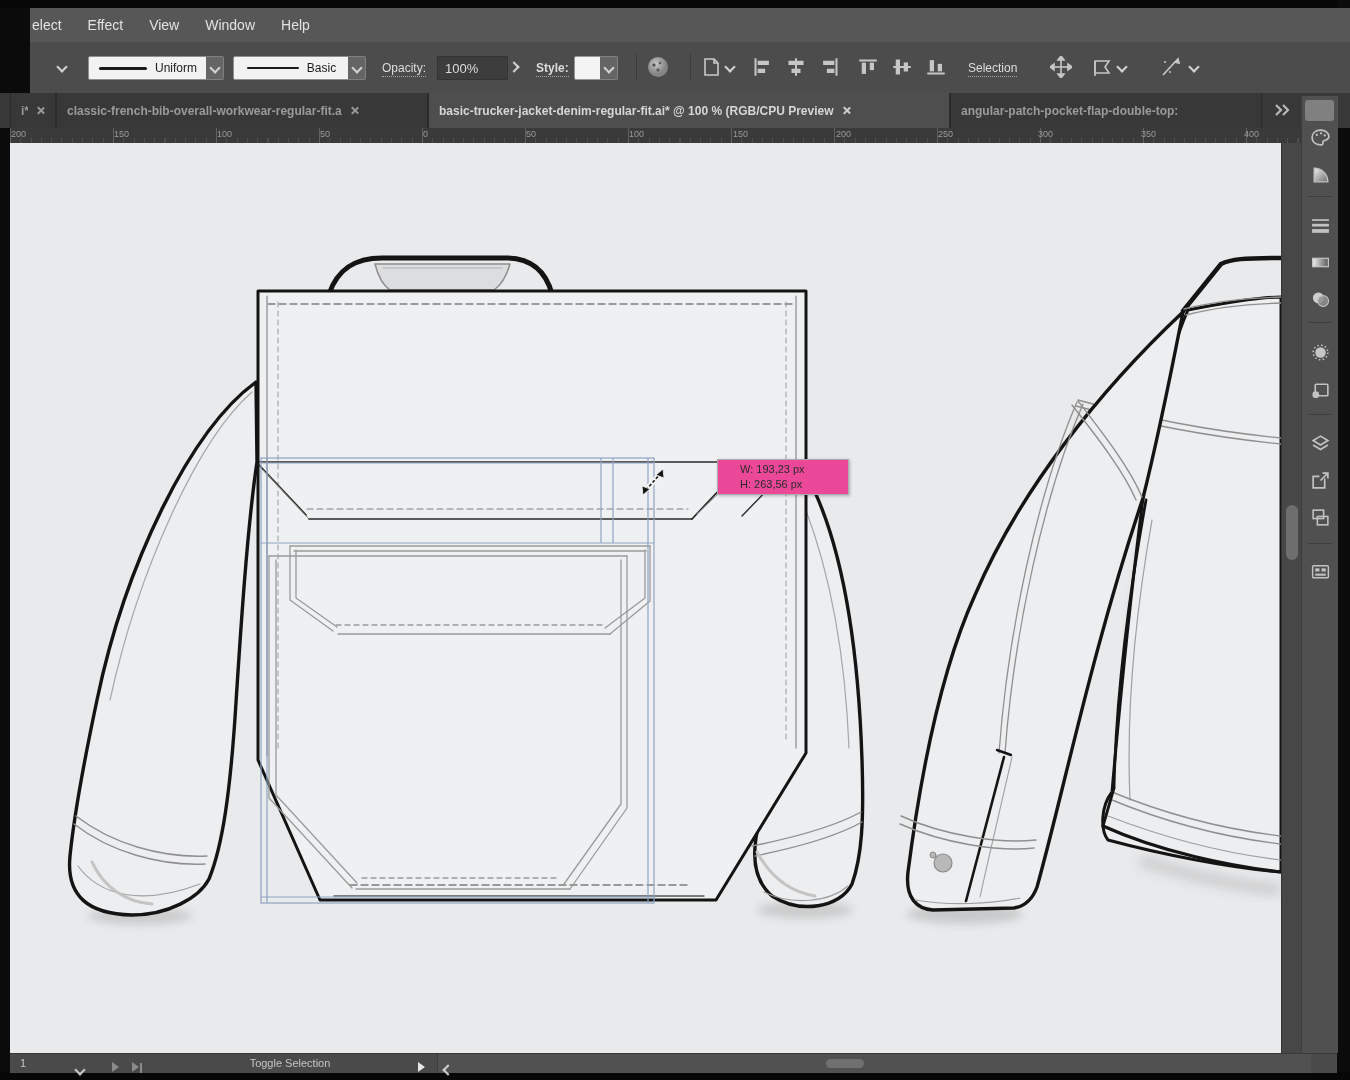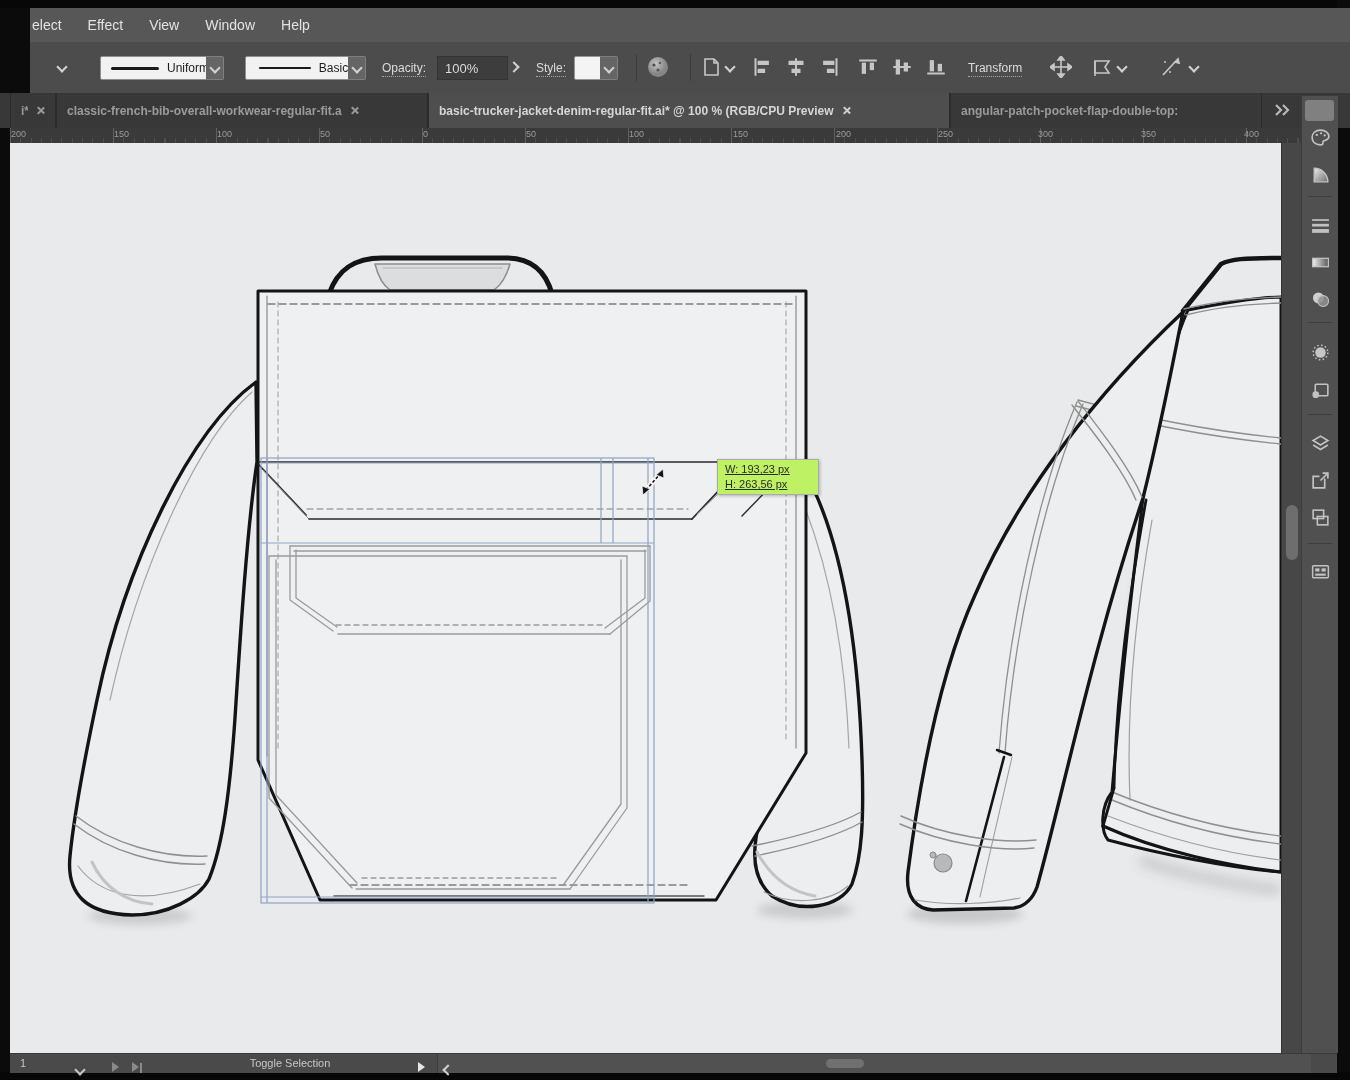--- a/index.html
+++ b/index.html
@@ -9,21 +9,21 @@
   #menubar{top:8px;left:0;width:1350px;height:34px;background:#575757;}
   #menubar .patch{left:0;top:0;width:30px;height:34px;background:#0b0b0b;}
   #menubar .items{left:32px;top:0;height:34px;display:flex;align-items:center;gap:26px;}
   .menu-item{font-size:14px;color:#e2e2e2;}
   
   #optionsbar{top:42px;left:0;width:1350px;height:51px;background:#4c4c4c;border-bottom:1px solid #333;}
   #optionsbar .patch{left:0;top:0;width:30px;height:51px;background:#0b0b0b;}
   .chev{display:inline-block;width:6px;height:6px;border-right:2px solid #d2d2d2;border-bottom:2px solid #d2d2d2;transform:rotate(45deg);}
   .chev.right{transform:rotate(-45deg);}
   .opt{top:14px;height:22px;display:flex;align-items:center;}
-  .combo{background:#f2f2f2;border:1px solid #8f8f8f;border-radius:2px;display:flex;align-items:center;justify-content:center;gap:8px;margin-left:12px;}
+  .combo{background:#f2f2f2;border:1px solid #8f8f8f;border-radius:2px;display:flex;align-items:center;justify-content:center;gap:8px;}
   .combo .line{background:#1b1b1b;border-radius:2px;}
   .combo .lbl{font-size:12px;color:#1c1c1c;}
   .dropbtn{background:#656565;border:1px solid #808080;border-left:none;border-radius:0 2px 2px 0;display:flex;align-items:center;justify-content:center;}
   .optlabel{font-size:12px;color:#dcdcdc;border-bottom:1px dotted #a5a5a5;padding-bottom:1px;}
   .darkval{background:#3d3d3d;border:1px solid #343434;color:#dcdcdc;font-size:13px;display:flex;align-items:center;padding-left:7px;}
   .sep{top:12px;width:1px;height:27px;background:#3b3b3b;}
   .swatch{background:#f4f4f4;border:1px solid #979797;border-radius:2px;}
   .icon-btn svg{display:block;}
   
   #tabbar{top:93px;left:0;width:1350px;height:35px;background:#383838;}
@@ -37,22 +37,22 @@
   .xicon::before{transform:rotate(45deg);} .xicon::after{transform:rotate(-45deg);}
   .tab.active .xicon::before,.tab.active .xicon::after{background:#d0d0d0;}
   
   #ruler{top:128px;left:10px;width:1271px;height:15px;background:#3a3a3a;border-bottom:1px solid #262626;
     background-image:repeating-linear-gradient(90deg,#606060 0 1px,rgba(0,0,0,0) 1px 103px),
                      repeating-linear-gradient(90deg,#4e4e4e 0 1px,rgba(0,0,0,0) 1px 10.3px);
     background-size:100% 15px,100% 5px;background-position:0 0,0 bottom;background-repeat:no-repeat,no-repeat;padding-left:41px;}
   .rlab{position:absolute;top:1px;font-size:9px;color:#9b9b9b;}
   
   #canvas{top:143px;left:10px;width:1271px;height:910px;background:#e9eaeb;overflow:hidden;}
-  #size-tooltip{left:707px;top:316px;width:86px;background:#bef264;border:1px solid #ababab;
-    box-shadow:1px 1px 3px rgba(0,0,0,.25);padding:2px 7px;font-size:11px;line-height:15px;color:#2b2b2b;text-decoration:underline;}
+  #size-tooltip{left:707px;top:316px;width:86px;background:#ec4899;border:1px solid #ababab;
+    box-shadow:1px 1px 3px rgba(0,0,0,.25);padding:2px 22px;font-size:11px;line-height:15px;color:#2b2b2b;}
   
   #vscroll{top:143px;left:1281px;width:20px;height:910px;background:#474747;border-left:1px solid #333;}
   #vscroll .thumb{position:absolute;left:4px;top:362px;width:12px;height:55px;background:#6e6e6e;border-radius:6px;}
   
   #panel{top:96px;left:1301px;width:36px;height:957px;background:#505050;border-left:1px solid #3c3c3c;}
   #panel .header{position:absolute;left:3px;top:4px;width:29px;height:21px;background:#808080;border-radius:3px;}
   .picon{position:absolute;left:0;width:36px;height:34px;display:flex;align-items:center;justify-content:center;}
   .pdiv{position:absolute;left:6px;width:24px;height:1px;background:#3e3e3e;}
   
   #bottombar{top:1053px;left:10px;width:1327px;height:19px;background:#4a4a4a;border-top:1px solid #3a3a3a;}
@@ -110,21 +110,21 @@
   <div class="abs opt dropbtn" style="left:348px;width:17px;">
       <span class="chev"></span>
     </div>
 
   <span class="abs optlabel" style="left:382px;top:19px;">Opacity:</span>
   <div class="abs opt darkval" style="left:437px;width:62px;">100%</div>
   <div class="abs opt" style="left:506px;width:16px;justify-content:center;">
       <span class="chev right"></span>
     </div>
 
-  <span class="abs optlabel" style="left:536px;top:19px;">Style:</span>
+  <span class="abs optlabel" style="left:536px;top:19px;font-weight:bold;">Style:</span>
   <div class="abs opt swatch" style="left:574px;width:26px;"></div>
   <div class="abs opt dropbtn" style="left:600px;width:17px;">
       <span class="chev"></span>
     </div>
 
   <div class="abs sep" style="left:636px;"></div>
 
   <div class="abs opt icon-btn" style="left:646px;">
     <svg width="24" height="24" viewBox="0 0 24 24">
         <defs>
@@ -188,21 +188,21 @@
       </svg>
   </div>
   <div class="abs opt icon-btn" style="left:926px;">
     <svg width="20" height="20" viewBox="0 0 16 16" fill="#c6c6c6">
         <rect x="1" y="12.4" width="14" height="1.6"></rect>
         <rect x="3" y="2.5" width="3.4" height="9"></rect>
         <rect x="9.4" y="5.5" width="3.4" height="6"></rect>
       </svg>
   </div>
 
-  <span class="abs optlabel" style="left:968px;top:19px;">Transform</span>
+  <span class="abs optlabel" style="left:968px;top:19px;">Selection</span>
 
   <div class="abs opt icon-btn" style="left:1050px;">
     <svg width="22" height="22" viewBox="0 0 22 22" stroke="#c6c6c6" stroke-width="1.6" fill="#c6c6c6">
       <line x1="11" y1="3" x2="11" y2="19"></line>
         <line x1="3" y1="11" x2="19" y2="11"></line>
       <path d="M11,0 L14,4 L8,4 Z"></path>
         <path d="M11,22 L8,18 L14,18 Z"></path>
         <path d="M0,11 L4,8 L4,14 Z"></path>
         <path d="M22,11 L18,14 L18,8 Z"></path>
       </svg>

